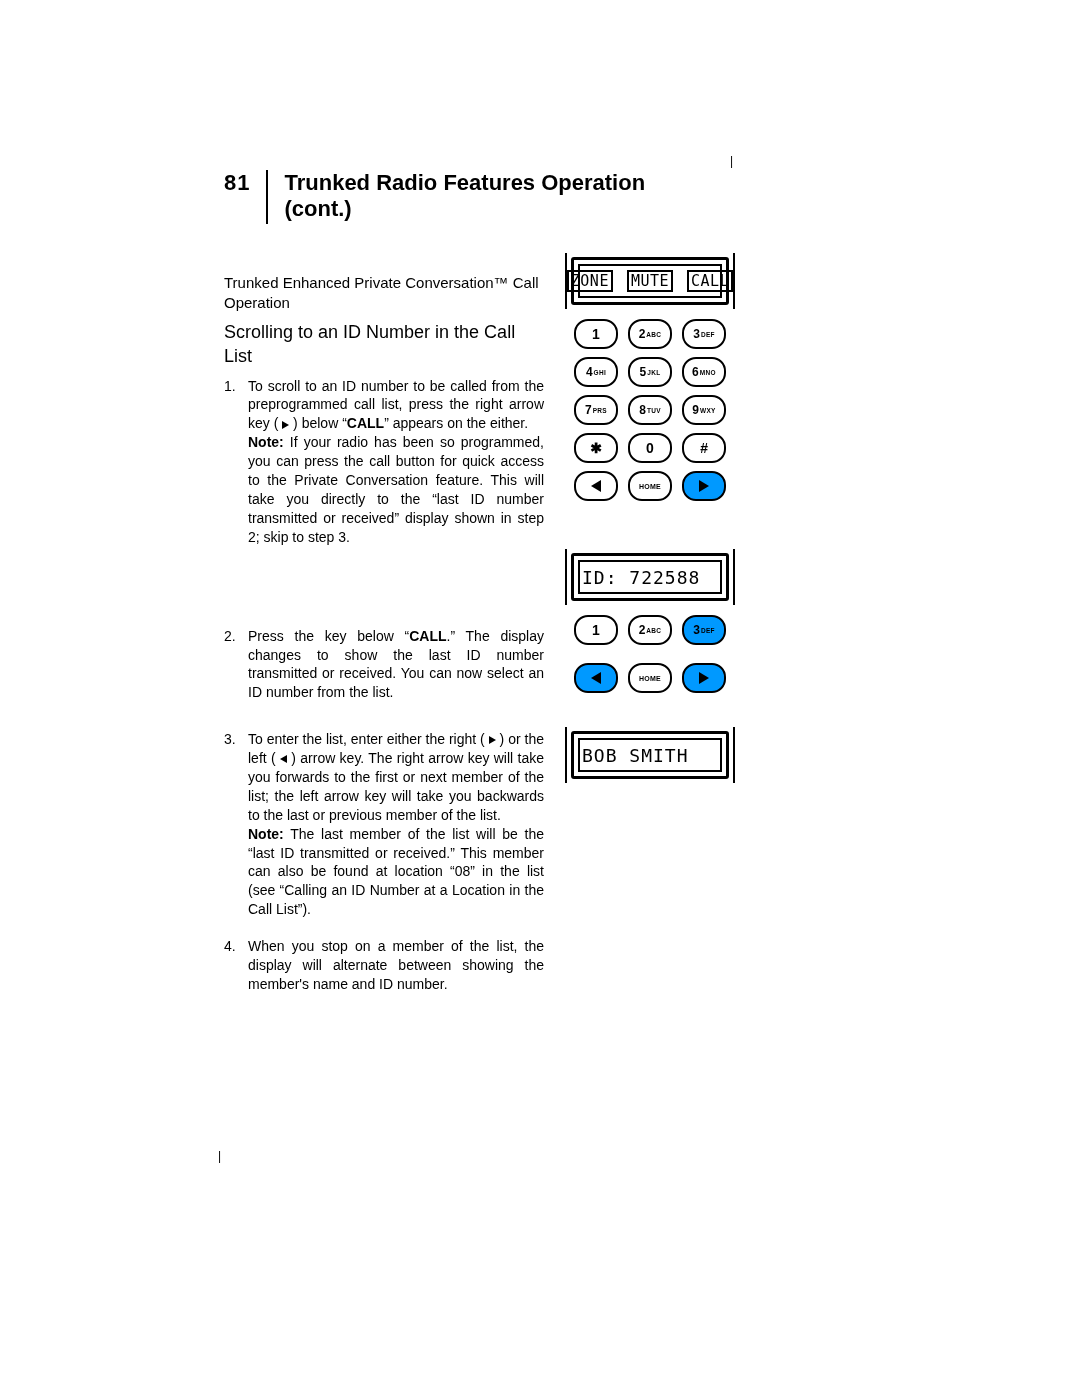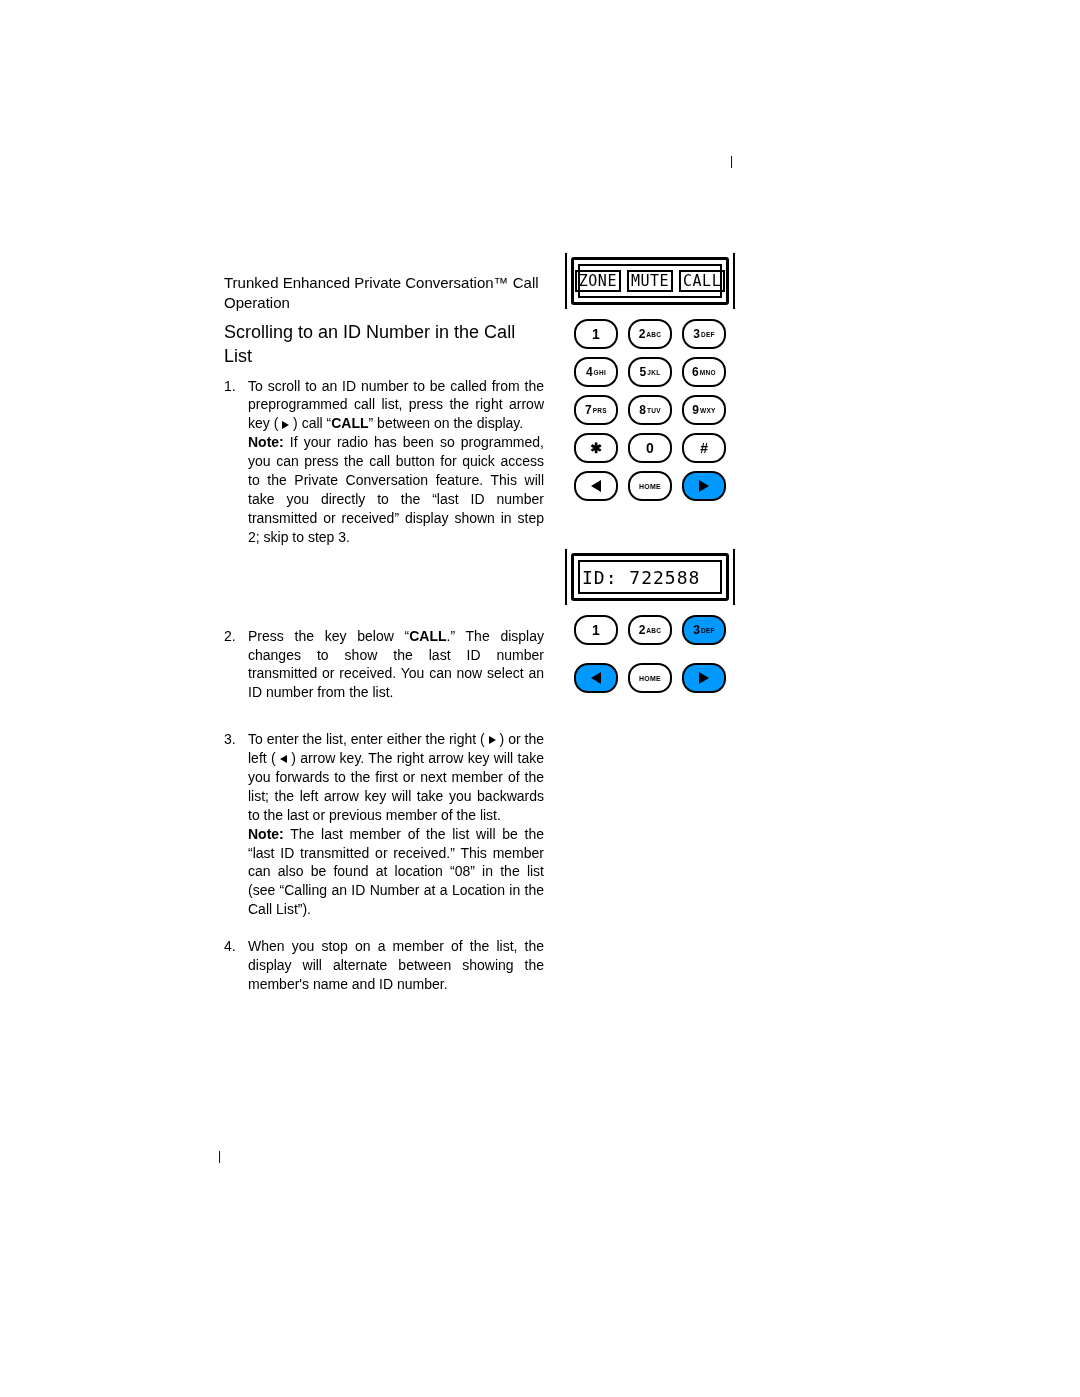--- a/index.html
+++ b/index.html
@@ -84,21 +84,21 @@
     height: 30px;
     display: flex;
     align-items: center;
     padding: 0 2px;
     font-family: "Lucida Console", monospace;
     font-size: 18px;
     letter-spacing: 1px;
   }
   .lcd-inner.menu {
     justify-content: center;
-    gap: 6px;
+    gap: 14px;
     padding: 0 3px;
   }
   .softbox {
     border: 2px solid #000;
     padding: 0 2px;
     font-size: 15px;
     letter-spacing: 0.5px;
     font-family: "Lucida Console", monospace;
   }
   .keypad {
@@ -145,30 +145,38 @@
   }
 </style>
 </head>
 <body>
 
 <div class="page">
 
   <div class="cropmark" style="left:730px; top:155px;">|</div>
   <div class="cropmark" style="left:218px; top:1150px;">|</div>
 
+  <div class="header">
+    <div class="pgnum">81</div>
+    <div class="vrule-hdr"></div>
+    <div class="title">
+      <span>Trunked Radio Features Operation</span><br>
+      <span>(cont.)</span>
+    </div>
+  </div>
 
   <div class="body">
     <p class="subhead">Trunked Enhanced Private Conversation™ Call Operation</p>
     <p class="subsub">Scrolling to an ID Number in the Call List</p>
 
     <ol>
       <li>
         <div class="n">1.</div>
         <div class="t">
-          <span>To scroll to an ID number to be called from the preprogrammed call list, press the right arrow key ( </span><span class="ra"></span><span> ) call “</span><b>CALL</b><span>” between on the display.</span>
+          <span>To scroll to an ID number to be called from the preprogrammed call list, press the right arrow key ( </span><span class="ra"></span><span> ) below “</span><b>CALL</b><span>” appears on the either.</span>
           <p class="note"><b>Note:</b><span> If your radio has been so programmed, you can press the call button for quick access to the Private Conversation feature. This will take you directly to the “last ID number transmitted or received” display shown in step 2; skip to step 3.</span></p>
         </div>
       </li>
     </ol>
 
     <div class="spacer"></div>
 
     <ol>
       <li>
         <div class="n">2.</div>
@@ -306,17 +314,24 @@
             </div>
           <div class="key nav hl">
               <span class="tri r"></span>
             </div>
         </div>
       </div>
     </div>
 
     <div style="height:22px;"></div>
 
+    <div class="panel">
+      <div class="panel-outer">
+        <div class="lcd">
+          <div class="lcd-inner">BOB SMITH</div>
+        </div>
+      </div>
+    </div>
 
 
   </div>
 
 </div>
 
 </body></html>

